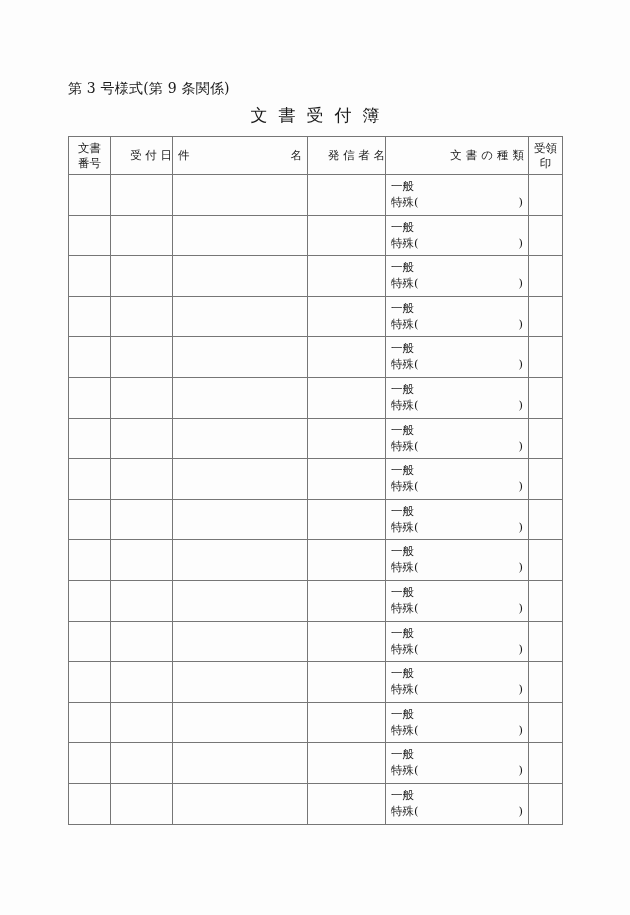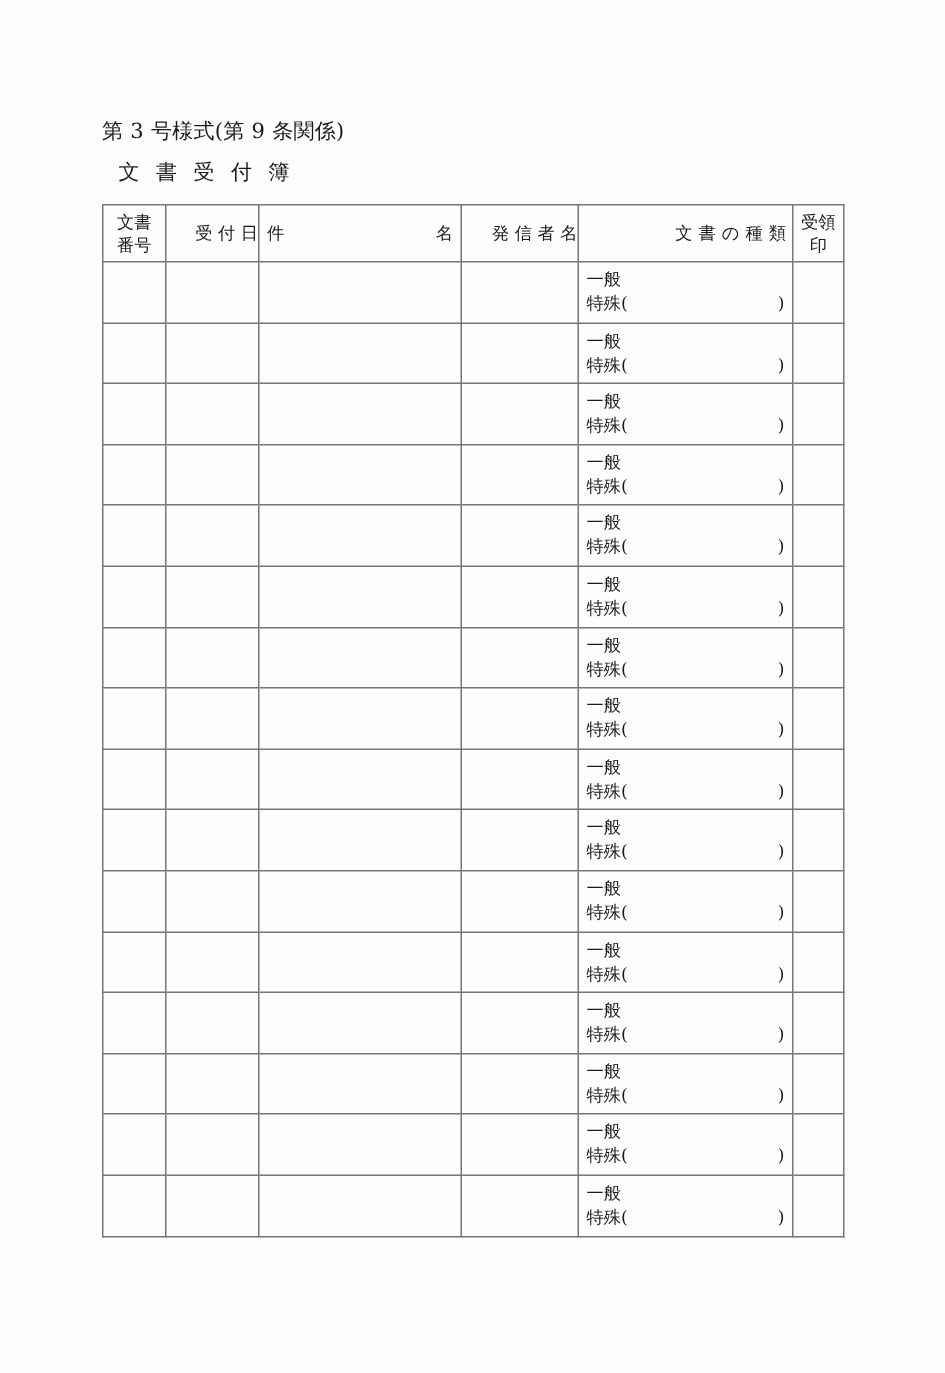--- a/index.html
+++ b/index.html
@@ -27,21 +27,22 @@
     letter-spacing: 0.2px;
     white-space: nowrap;
   }
 
   
   #doc-title {
     position: absolute;
     left: 68px;
     top: 106px;
     width: 494px;
-    font-size: 14px;
+    text-align: center;
+    font-size: 17px;
     line-height: 18px;
     white-space: nowrap;
     text-decoration: underline;
   }
   #doc-title .t-inner {
     display: inline-block;
     letter-spacing: 11px;
     
     text-indent: 11px;
   }

